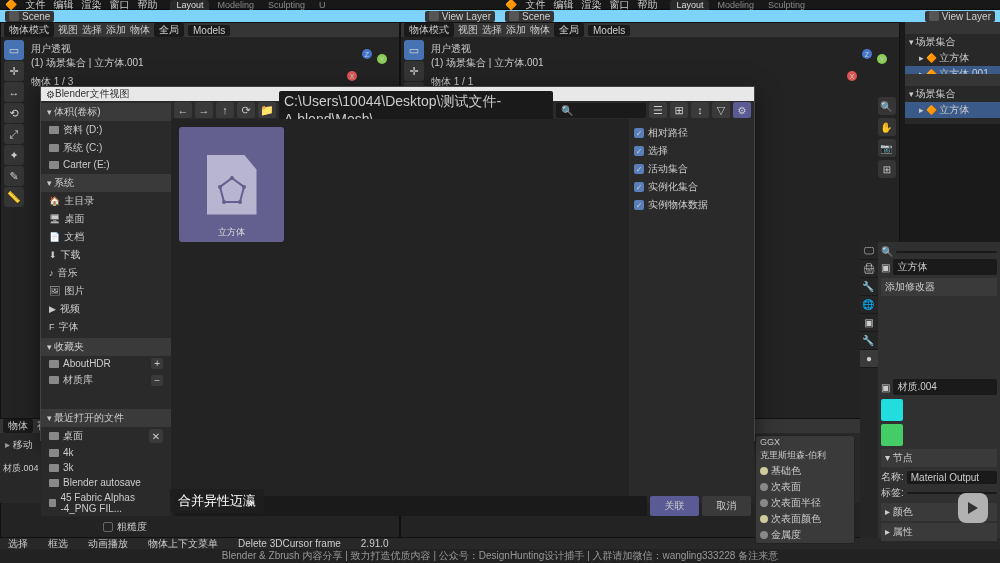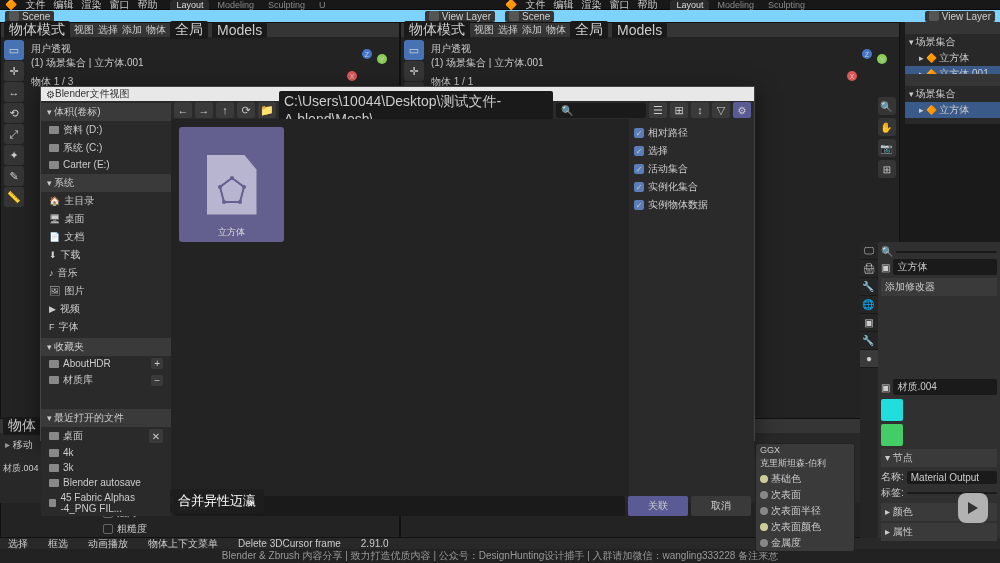--- a/index.html
+++ b/index.html
@@ -10,21 +10,21 @@
 .workspace-tabs{display:flex;gap:2px;margin-left:5px;}
 .workspace-tabs span{padding:0 6px;font-size:9px;color:#888;}
 .workspace-tabs .active{background:#2a2a2a;color:#ddd;border-radius:3px 3px 0 0;}
 .scene-row{height:12px;background:#7dd3fc;display:flex;}
 .scene-row .half{flex:1;display:flex;align-items:center;gap:4px;padding:0 5px;}
 .scene-box{background:#353535;padding:0 4px;border-radius:2px;font-size:9px;display:flex;align-items:center;gap:3px;}
 .icon-sq{width:10px;height:10px;background:#555;border-radius:2px;display:inline-block;}
 .main-area{flex:1;display:flex;position:relative;}
 .viewport{flex:1;background:#232323;position:relative;border:1px solid #111;}
 .vp-header{height:14px;background:#353535;display:flex;align-items:center;gap:4px;padding:0 3px;}
-.vp-sel{background:#1a1a1a;padding:0 5px;border-radius:2px;font-size:14px;}
+.vp-sel{background:#1a1a1a;padding:0 5px;border-radius:2px;font-size:10px;}
 .vp-body{position:relative;height:calc(100% - 14px);}
 .toolbar-left{position:absolute;left:3px;top:3px;display:flex;flex-direction:column;gap:1px;}
 .tool-btn{width:20px;height:20px;background:#353535;border-radius:3px;display:flex;align-items:center;justify-content:center;font-size:11px;}
 .tool-btn.active{background:#4772b3;}
 .info-text{position:absolute;left:30px;top:5px;font-size:9px;color:#ddd;}
 .gizmo{position:absolute;right:12px;top:12px;width:40px;height:40px;}
 .gizmo .dot{position:absolute;width:10px;height:10px;border-radius:50%;font-size:7px;display:flex;align-items:center;justify-content:center;}
 .sidebar-icons{position:absolute;right:3px;top:60px;display:flex;flex-direction:column;gap:3px;}
 .side-ic{width:18px;height:18px;background:#353535;border-radius:3px;display:flex;align-items:center;justify-content:center;}
 .outliner{position:absolute;top:0;right:0;width:95px;background:#282828;}
@@ -70,21 +70,21 @@
 .mb-item{padding:2px 8px;font-size:9px;display:flex;align-items:center;gap:4px;}
 .mb-mid{flex:1;background:#232323;padding:8px;}
 .file-thumb{width:105px;height:115px;background:#635f8e;border-radius:3px;display:flex;flex-direction:column;align-items:center;justify-content:center;position:relative;}
 .file-shape{width:50px;height:60px;background:#b8b5d0;clip-path:polygon(0 0,75% 0,100% 25%,100% 100%,0 100%);position:relative;}
 .file-label{position:absolute;bottom:3px;font-size:9px;color:#ddd;}
 .mb-right{width:125px;background:#2a2a2a;padding:5px;}
 .chk-row{display:flex;align-items:center;gap:4px;padding:2px 0;}
 .chk{width:10px;height:10px;background:#5a7fb8;border-radius:2px;display:flex;align-items:center;justify-content:center;font-size:8px;}
 .modal-footer{height:20px;display:flex;align-items:center;gap:3px;padding:0 3px;}
 .mf-name{flex:1;background:#1a1a1a;padding:3px 5px;border-radius:2px;}
-.mf-btn{width:60px;padding:3px;text-align:center;border-radius:2px;}
+.mf-btn{width:49px;padding:3px;text-align:center;border-radius:2px;}
 .mf-primary{background:#5a5a95;}
 .mf-cancel{background:#3a3a3a;}
 .play-bubble{position:absolute;right:12px;bottom:40px;width:30px;height:30px;background:rgba(200,200,200,0.85);border-radius:8px;display:flex;align-items:center;justify-content:center;}
 .play-bubble::before{content:"";border-left:10px solid #333;border-top:6px solid transparent;border-bottom:6px solid transparent;}
 .popup-label{position:absolute;left:170px;bottom:50px;background:rgba(30,30,30,0.9);padding:3px 8px;font-size:13px;color:#fff;border-radius:3px;}
 .folder-ic{width:10px;height:8px;background:#888;border-radius:1px;display:inline-block;}
 .remove-btn{width:14px;height:14px;background:#3a3a3a;border-radius:2px;display:flex;align-items:center;justify-content:center;margin-left:auto;}
 </style>
 </head>
 <body>
@@ -314,21 +314,21 @@
               <span>法向</span>
             </div>
           <div class="bake-row">
               <div class="check"></div>
               <span>粗糙度</span>
             </div>
         </div>
         <div class="nb-right">
           <div style="position:absolute;left:5px;top:2px;font-size:9px">▾ <span>节点</span></div>
           <div style="position:absolute;left:80px;top:30px;font-size:9px">材质.004</div>
-          <div class="node-block" style="right:5px;top:10px;width:100px">
+          <div class="node-block" style="right:5px;top:2px;width:100px">
             <div class="node-item">GGX</div>
             <div class="node-item">克里斯坦森-伯利</div>
             <div class="node-item">
                 <span class="socket sock-y"></span>
                 <span>基础色</span>
               </div>
             <div class="node-item">
                 <span class="socket sock-g"></span>
                 <span>次表面</span>
               </div>

